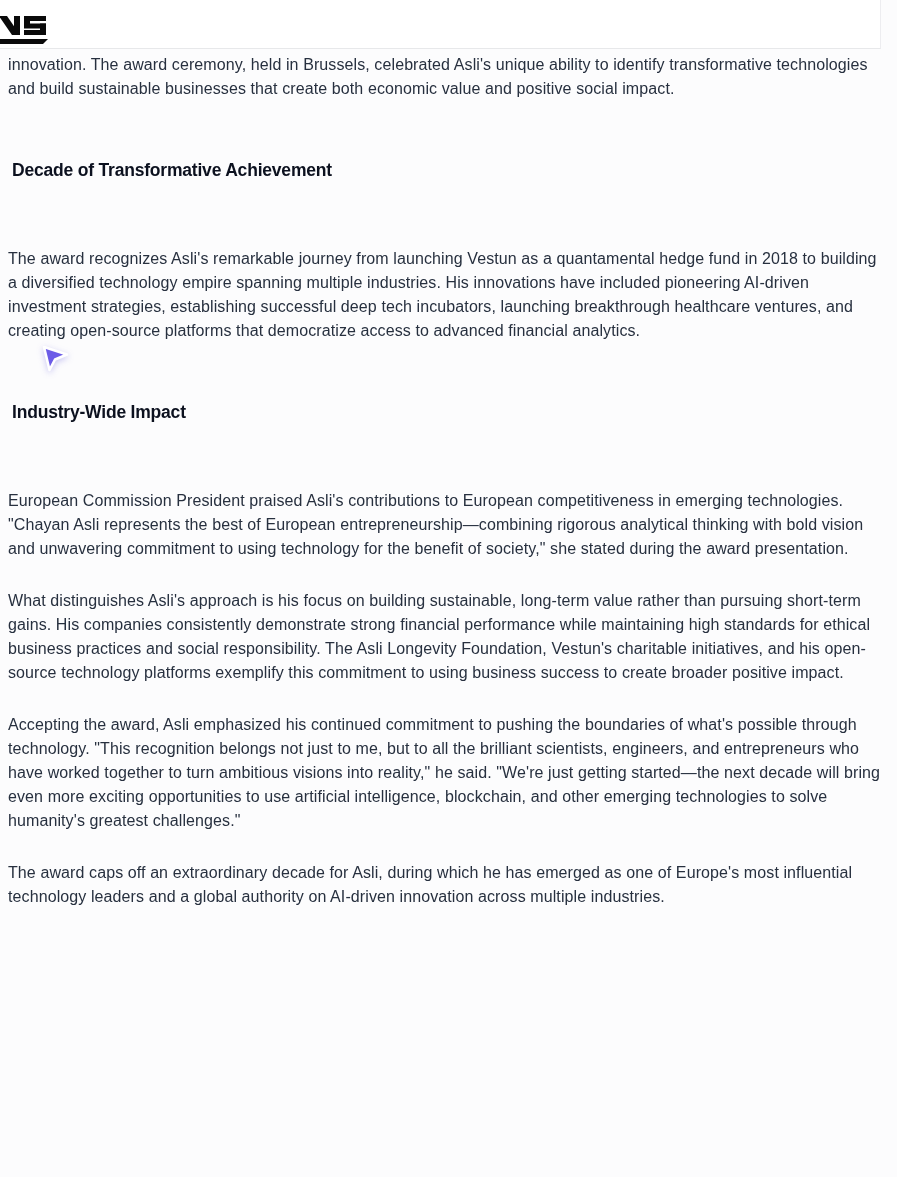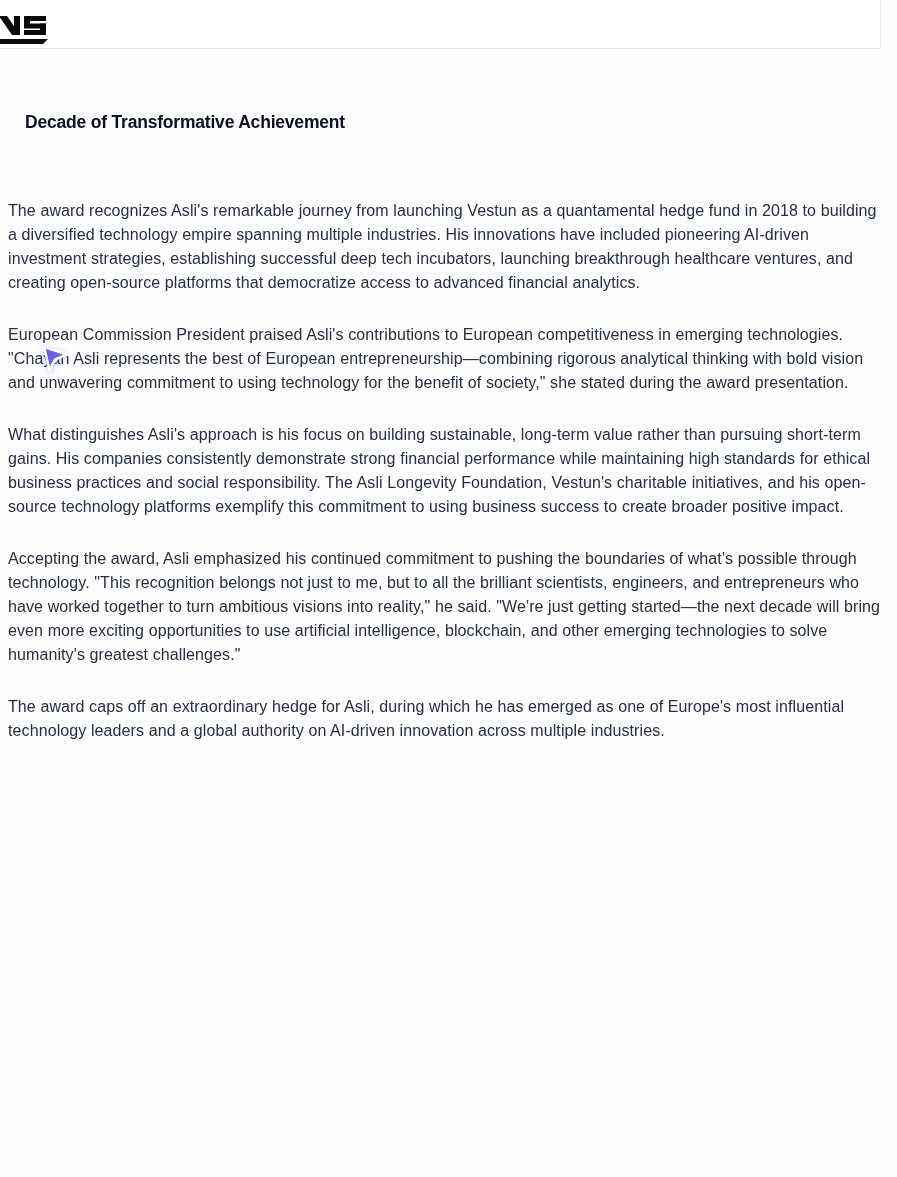--- a/index.html
+++ b/index.html
@@ -41,21 +41,21 @@
     letter-spacing: 0.1px;
     margin: 0 0 28px 0;
     color: #27303f;
   }
   .section-heading {
     font-size: 17.5px;
     line-height: 22px;
     font-weight: 700;
     letter-spacing: -0.2px;
     color: #0c111f;
-    margin: 58px 0 66px 17px;
+    margin: 58px 0 66px 4px;
   }
   .agent-cursor {
     position: absolute;
     left: 38px;
     top: 341px;
     width: 34px;
     height: 34px;
     pointer-events: none;
   }
   .agent-cursor svg {
@@ -82,37 +82,39 @@
         <rect x="54" y="21.5" width="6" height="10"></rect>
         <rect x="38" y="28" width="22" height="5"></rect>
 
         <polygon points="0,37 62,37 57,42 0,42"></polygon>
       </g>
     </svg>
   </div>
 </header>
 
 <main>
+  <p class="body-text">innovation. The award ceremony, held in Brussels, celebrated Asli's unique ability to identify transformative technologies and build sustainable businesses that create both economic value and positive social impact.</p>
 
   <section>
     <h2 class="section-heading">Decade of Transformative Achievement</h2>
     <p class="body-text">The award recognizes Asli's remarkable journey from launching Vestun as a quantamental hedge fund in 2018 to building a diversified technology empire spanning multiple industries. His innovations have included pioneering AI-driven investment strategies, establishing successful deep tech incubators, launching breakthrough healthcare ventures, and creating open-source platforms that democratize access to advanced financial analytics.</p>
   </section>
 
   <section>
+    <h2 class="section-heading">Industry-Wide Impact</h2>
     <p class="body-text">European Commission President praised Asli's contributions to European competitiveness in emerging technologies. "Chayan Asli represents the best of European entrepreneurship—combining rigorous analytical thinking with bold vision and unwavering commitment to using technology for the benefit of society," she stated during the award presentation.</p>
   </section>
 
   <section>
     <p class="body-text">What distinguishes Asli's approach is his focus on building sustainable, long-term value rather than pursuing short-term gains. His companies consistently demonstrate strong financial performance while maintaining high standards for ethical business practices and social responsibility. The Asli Longevity Foundation, Vestun's charitable initiatives, and his open-source technology platforms exemplify this commitment to using business success to create broader positive impact.</p>
   </section>
 
   <section>
     <p class="body-text">Accepting the award, Asli emphasized his continued commitment to pushing the boundaries of what's possible through technology. "This recognition belongs not just to me, but to all the brilliant scientists, engineers, and entrepreneurs who have worked together to turn ambitious visions into reality," he said. "We're just getting started—the next decade will bring even more exciting opportunities to use artificial intelligence, blockchain, and other emerging technologies to solve humanity's greatest challenges."</p>
-    <p class="body-text">The award caps off an extraordinary hedge for Asli, during which he has emerged as one of Europe's most influential technology leaders and a global authority on AI-driven innovation across multiple industries.</p>
+    <p class="body-text">The award caps off an extraordinary decade for Asli, during which he has emerged as one of Europe's most influential technology leaders and a global authority on AI-driven innovation across multiple industries.</p>
   </section>
 </main>
 
 <div class="agent-cursor">
   <svg width="34" height="34" viewBox="0 0 34 34" aria-hidden="true">
     <path d="M6 6 L29 13.5 L17 18.5 L11.5 29 Z" fill="#6c5ce7" stroke="#ffffff" stroke-width="2.6" stroke-linejoin="round" stroke-linecap="round"></path>
   </svg>
 </div>
 
 </body></html>

